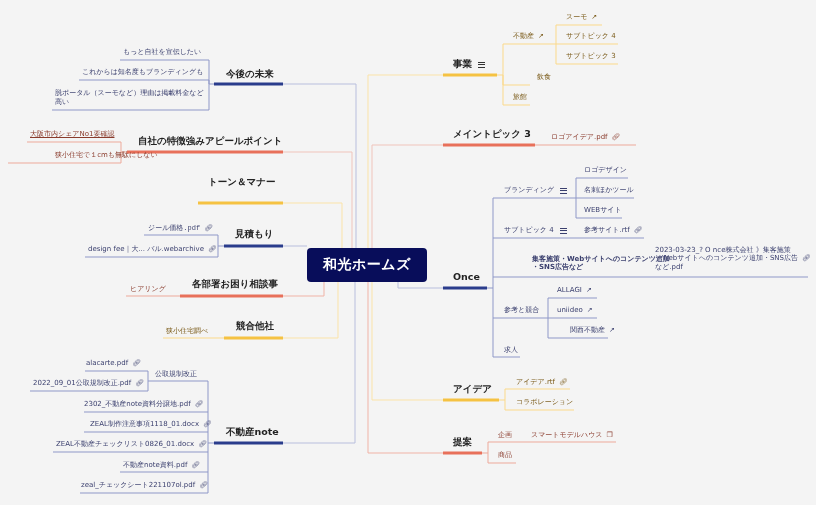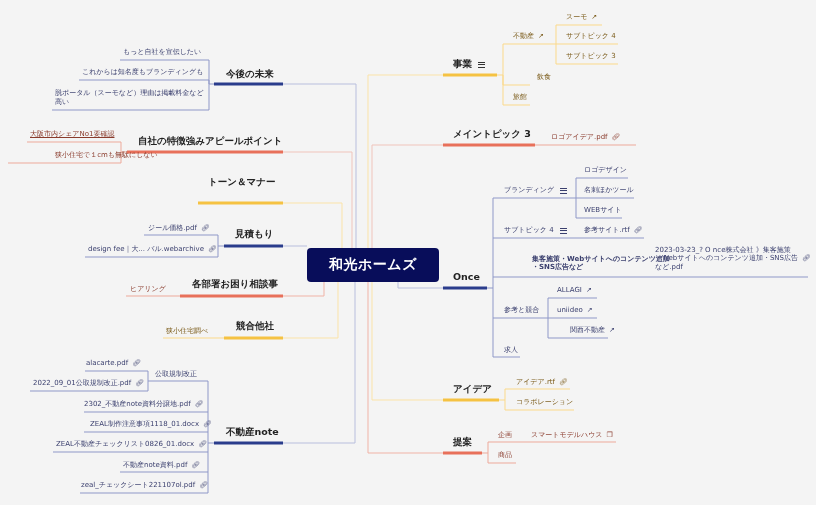--- a/index.html
+++ b/index.html
@@ -4,21 +4,21 @@
 <style>
   html,body{margin:0;padding:0;}
   body{width:816px;height:505px;background:#f4f4f4;position:relative;overflow:hidden;font-family:"DejaVu Sans","Liberation Sans",sans-serif;}
   svg.lines{position:absolute;left:0;top:0;width:816px;height:505px;}
   .t{position:absolute;white-space:nowrap;line-height:1.2;}
   .main{font-size:9.5px;font-weight:bold;color:#222;}
   .sub{font-size:7px;color:#3a3f6e;}
   .sub.red{color:#8a3b2c;}
   .sub.yel{color:#7a5a18;}
   .sub.blue{color:#3a3f6e;}
-  .center{position:absolute;left:307px;top:248px;width:132px;height:34px;background:#080d5a;border-radius:4px;color:#fff;font-size:14px;font-weight:bold;display:flex;align-items:center;justify-content:center;letter-spacing:0.5px;}
+  .center{position:absolute;left:307px;top:248px;width:120px;height:34px;background:#080d5a;border-radius:4px;color:#fff;font-size:14px;font-weight:bold;display:flex;align-items:center;justify-content:center;letter-spacing:0.5px;}
   .icon{display:inline-block;margin-left:4px;font-size:7px;}
   .menu-icon{display:inline-block;width:7px;margin-left:6px;vertical-align:middle;}
   .menu-icon i{display:block;height:1px;background:#3a3f6e;margin:1.5px 0;}
   .menu-icon.dark i{background:#333;}
 </style>
 </head>
 <body>
 
 <svg class="lines" viewBox="0 0 816 505">
 
@@ -120,21 +120,21 @@
 <div class="t sub blue" style="left:55px;top:89px;">脱ポータル（スーモなど）理由は掲載料金など</div>
 <div class="t sub blue" style="left:55px;top:98px;">高い</div>
 
 <div class="t main" style="left:138px;top:135px;">自社の特徴強みアピールポイント</div>
 <div class="t sub red" style="left:30px;top:130px;text-decoration:underline;">大阪市内シェアNo1要確認</div>
 <div class="t sub red" style="left:11px;top:151px;margin-left:44px;">狭小住宅で１cmも無駄にしない</div>
 
 <div class="t main" style="left:208px;top:176px;">トーン＆マナー</div>
 
 <div class="t main" style="left:235px;top:228px;">見積もり</div>
-<div class="t sub blue" style="left:148px;top:224px;"><span>ジール価格.pdf</span><span class="icon">🔗︎</span></div>
+<div class="t sub blue" style="left:148px;top:224px;font-family:Liberation Mono, monospace;"><span>ジール価格.pdf</span><span class="icon">🔗︎</span></div>
 <div class="t sub blue" style="left:88px;top:245px;"><span>design fee｜大... バル.webarchive</span><span class="icon">🔗︎</span></div>
 
 <div class="t main" style="left:192px;top:278px;">各部署お困り相談事</div>
 <div class="t sub red" style="left:130px;top:285px;">ヒアリング</div>
 
 <div class="t main" style="left:236px;top:320px;">競合他社</div>
 <div class="t sub yel" style="left:166px;top:327px;">狭小住宅調べ</div>
 
 <div class="t main" style="left:226px;top:426px;">不動産note</div>
 <div class="t sub blue" style="left:155px;top:370px;">公取規制改正</div>

